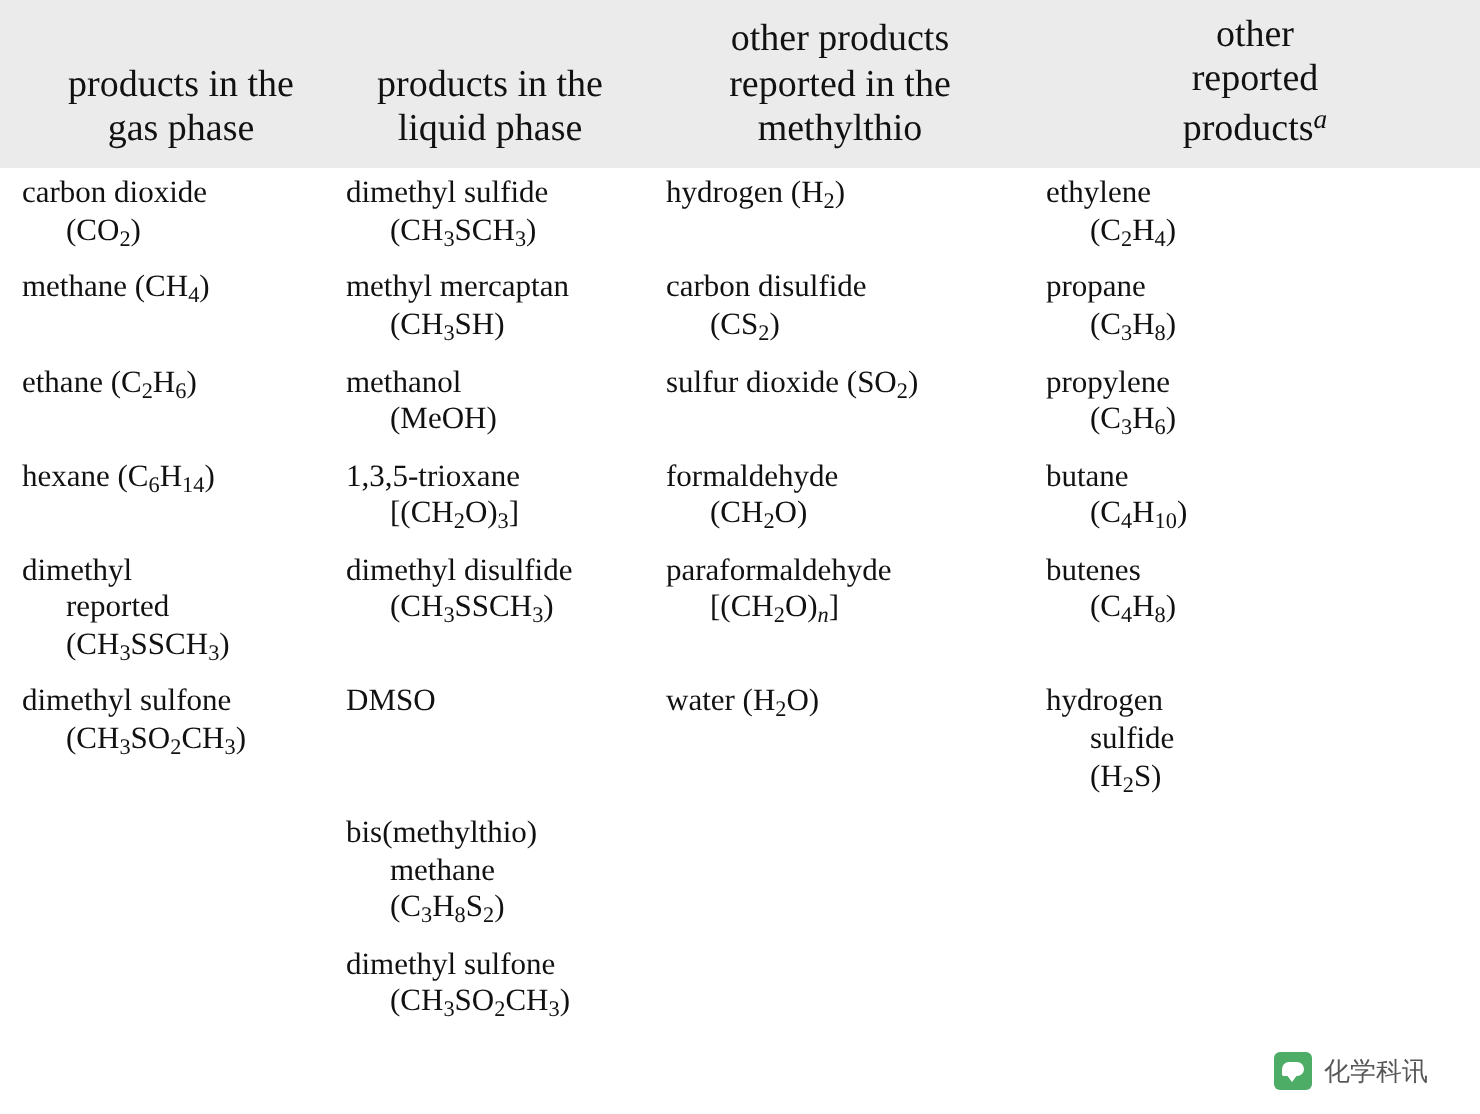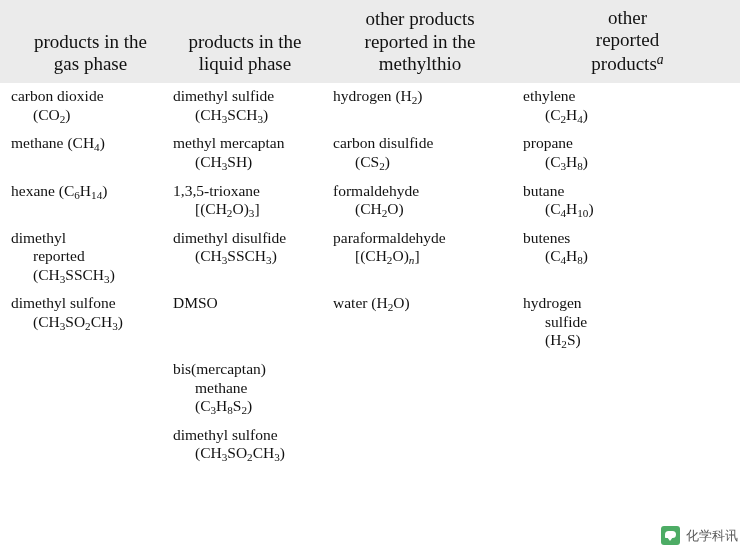--- a/index.html
+++ b/index.html
@@ -58,21 +58,21 @@
     padding-left: 22px;
     font-family: Liberation Serif, serif;
   }
   sub { font-size: 0.72em; vertical-align: -0.28em; }
   sup { font-size: 0.72em; vertical-align: 0.45em; }
   .sup-italic { font-style: italic; }
   .it { font-style: italic; }
 
   .watermark {
     position: absolute;
-    right: 2px;
+    right: 26px;
     bottom: 12px;
     display: flex;
     align-items: center;
     gap: 6px;
     font-family: "DejaVu Sans", sans-serif;
     font-size: 13px;
     color: #3a3a3a;
     opacity: 0.85;
   }
   .wm-logo {
@@ -165,20 +165,36 @@
         <td>
           <span class="cell-line">carbon disulfide</span>
           <span class="cell-cont">(CS<sub>2</sub>)</span>
         </td>
         <td>
           <span class="cell-line">propane</span>
           <span class="cell-cont">(C<sub>3</sub>H<sub>8</sub>)</span>
         </td>
       </tr>
 
+      <tr>
+        <td>
+          <span class="cell-line">ethane (C<sub>2</sub>H<sub>6</sub>)</span>
+        </td>
+        <td>
+          <span class="cell-line">methanol</span>
+          <span class="cell-cont">(MeOH)</span>
+        </td>
+        <td>
+          <span class="cell-line">sulfur dioxide (SO<sub>2</sub>)</span>
+        </td>
+        <td>
+          <span class="cell-line">propylene</span>
+          <span class="cell-cont">(C<sub>3</sub>H<sub>6</sub>)</span>
+        </td>
+      </tr>
 
       <tr>
         <td>
           <span class="cell-line">hexane (C<sub>6</sub>H<sub>14</sub>)</span>
         </td>
         <td>
           <span class="cell-line">1,3,5-trioxane</span>
           <span class="cell-cont">[(CH<sub>2</sub>O)<sub>3</sub>]</span>
         </td>
         <td>
@@ -225,21 +241,21 @@
         <td>
           <span class="cell-line">hydrogen</span>
           <span class="cell-cont">sulfide</span>
           <span class="cell-cont">(H<sub>2</sub>S)</span>
         </td>
       </tr>
 
       <tr>
         <td>&nbsp;</td>
         <td>
-          <span class="cell-line">bis(mercaptan)</span>
+          <span class="cell-line">bis(methylthio)</span>
           <span class="cell-cont">methane</span>
           <span class="cell-cont">(C<sub>3</sub>H<sub>8</sub>S<sub>2</sub>)</span>
         </td>
         <td>&nbsp;</td>
         <td>&nbsp;</td>
       </tr>
 
       <tr>
         <td>&nbsp;</td>
         <td>

